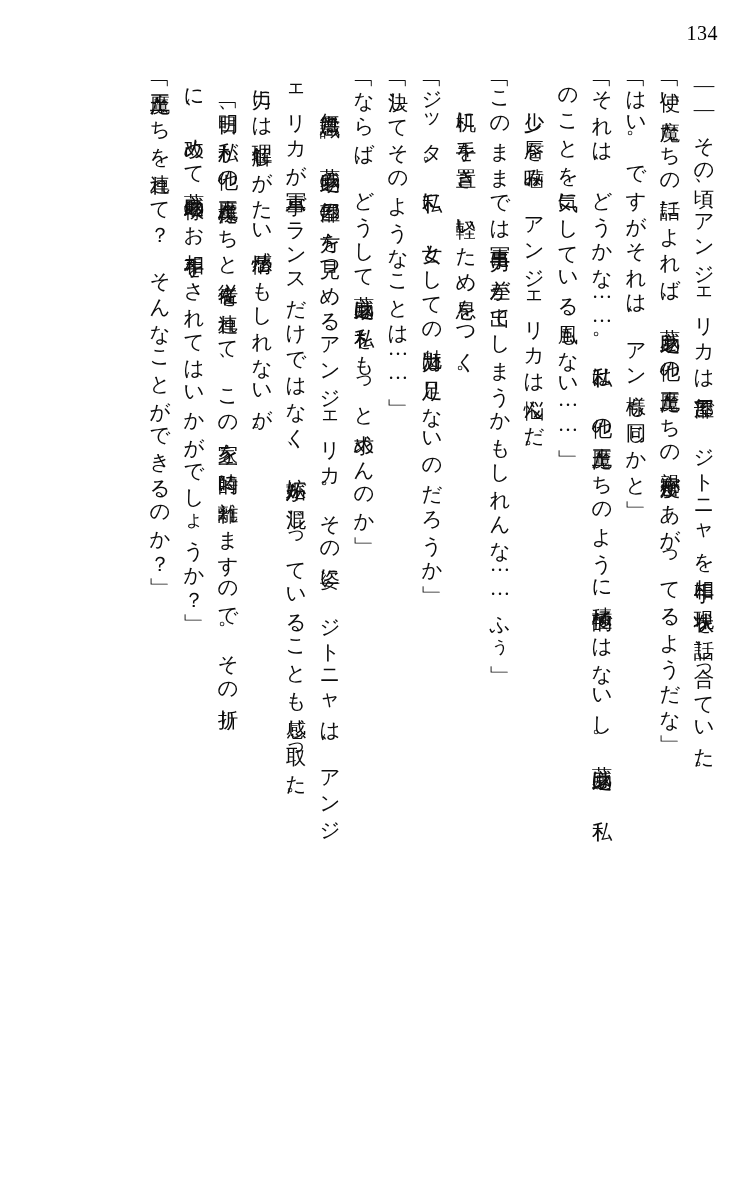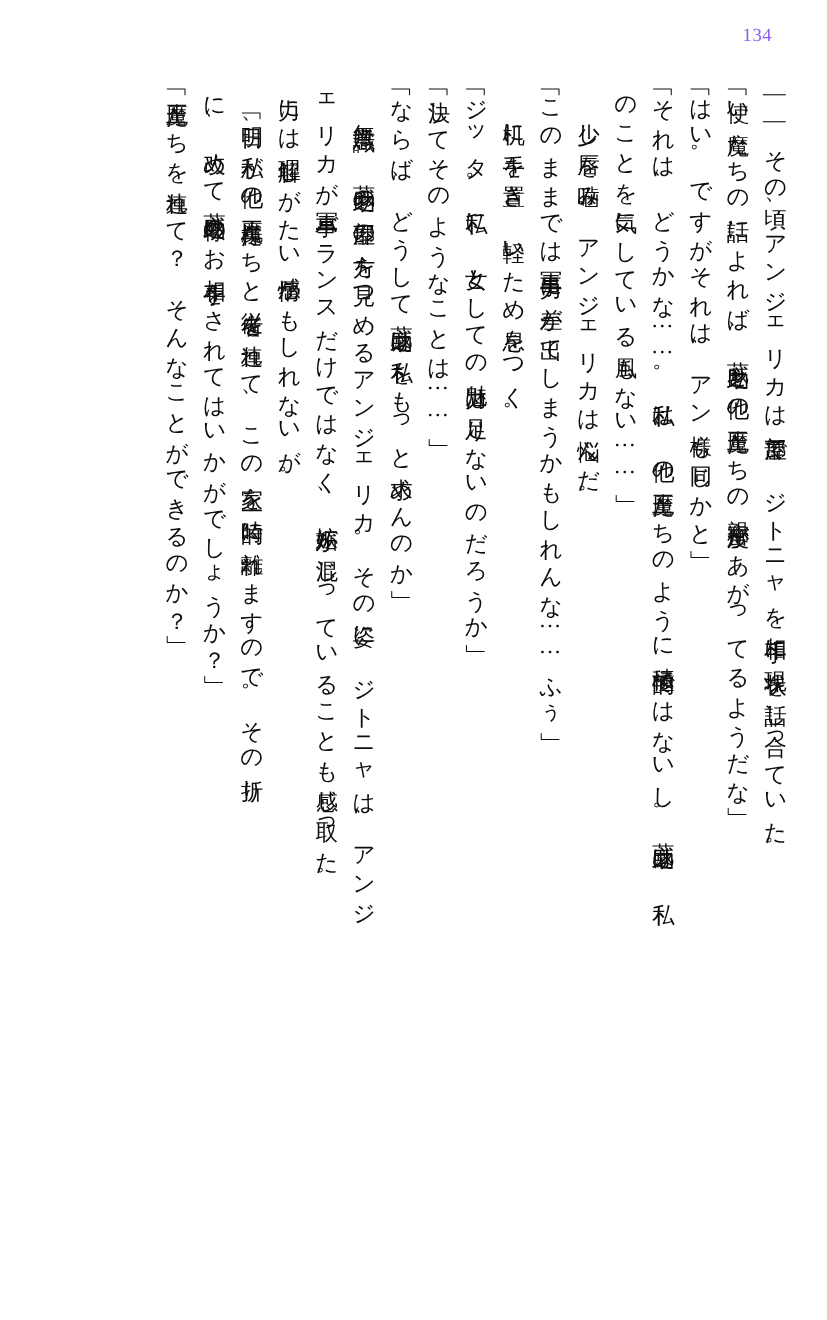--- a/index.html
+++ b/index.html
@@ -17,25 +17,25 @@
   }
   .page {
     position: relative;
     width: 752px;
     height: 1200px;
     box-sizing: border-box;
   }
   .page-number {
     position: absolute;
     top: 22px;
-    right: 50px;
-    font-size: 17px;
+    right: 34px;
+    font-size: 20px;
     letter-spacing: 0.5px;
     font-family: "Liberation Serif", "DejaVu Serif", serif;
-    color: #8b5cf6;
+    color: #000000;
   }
   .text-body {
     position: absolute;
     top: 74px;
     right: 38px;
     left: 42px;
     height: 1060px;
     display: flex;
     flex-direction: row-reverse;
     justify-content: flex-start;

